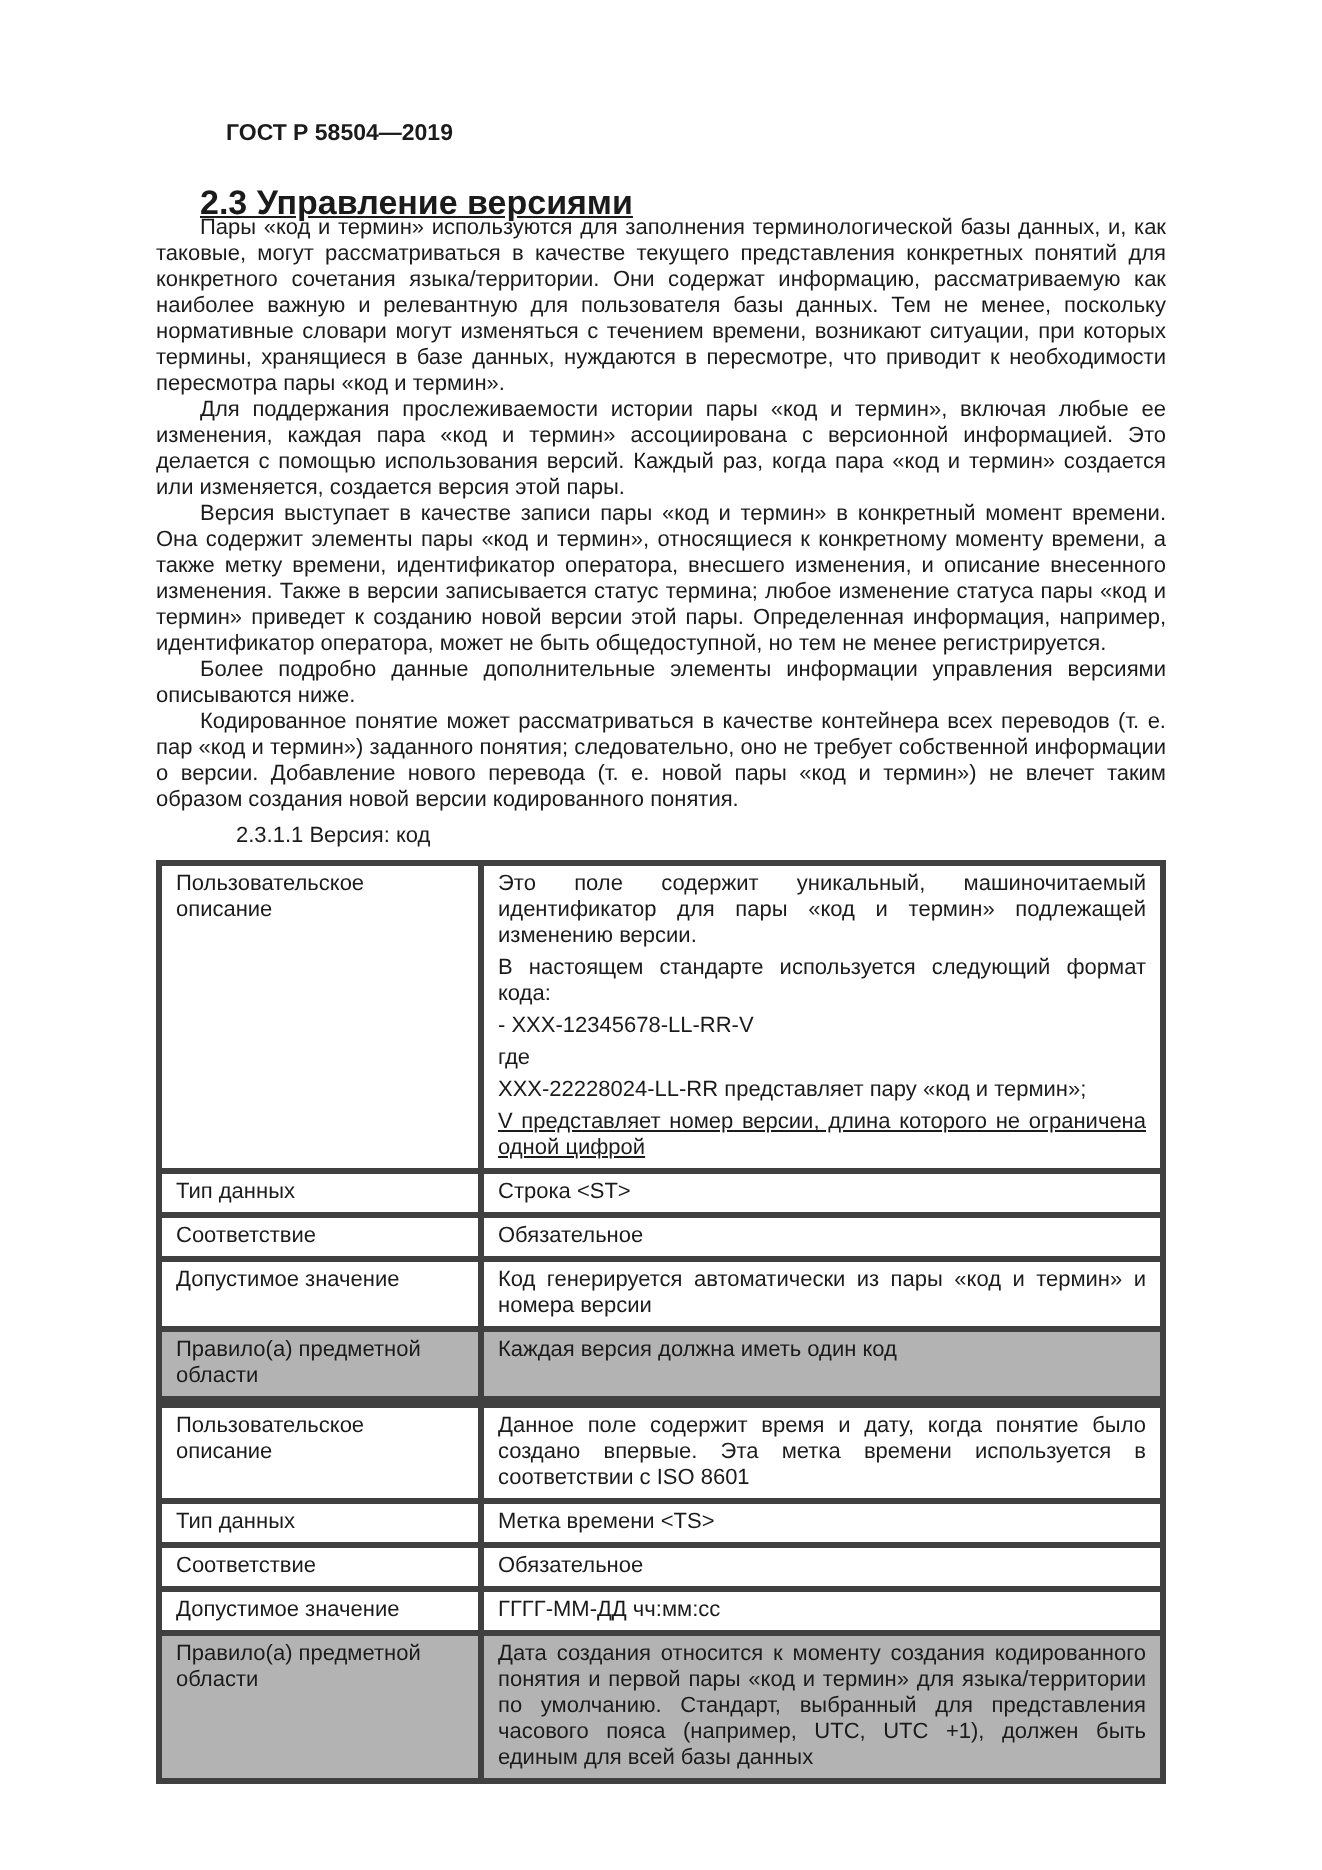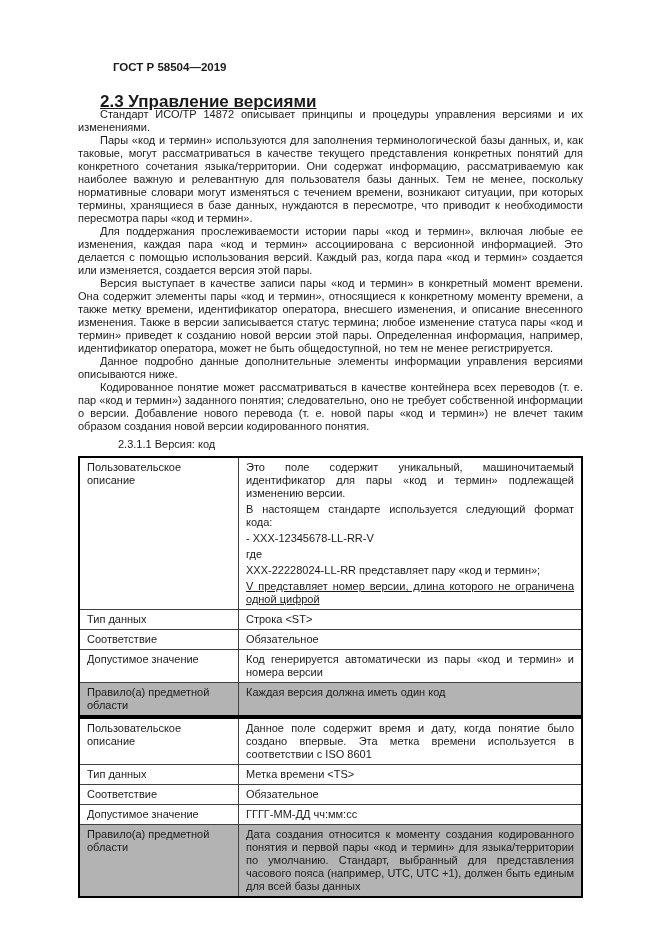--- a/index.html
+++ b/index.html
@@ -52,46 +52,45 @@
     text-indent: 22px;
     text-align: justify;
   }
   table.spec-table {
     width: 100%;
     border-collapse: collapse;
     border: 2px solid #000;
     table-layout: fixed;
   }
   table.spec-table td {
-    border: 1px solid #404040;
+    border: 3px solid #404040;
     font-size: 11px;
     line-height: 13px;
     padding: 3px 7px;
     vertical-align: top;
   }
   td.label-cell { width: 144px; }
   td.value-cell { text-align: justify; }
   td.value-cell p { margin: 0 0 3px 0; }
   td.value-cell p:last-child { margin-bottom: 0; text-decoration: underline; }
   tr.highlight td { background: var(--hl-bg, #b3b3b3); }
 </style>
 </head>
 <body style="color: rgb(27, 27, 27); background: rgb(255, 255, 255);">
 
 <div class="page">
 
   <div class="doc-code">ГОСТ Р 58504—2019</div>
 
   <p class="heading-bold h23">2.3 Управление версиями</p>
 
-  <p class="para">Стандарт ИСО/ТР 14872 описывает принципы и процедуры управления версиями и их изменениями.</p>
   <p class="para">Пары «код и термин» используются для заполнения терминологической базы данных, и, как таковые, могут рассматриваться в качестве текущего представления конкретных понятий для конкретного сочетания языка/территории. Они содержат информацию, рассматриваемую как наиболее важную и релевантную для пользователя базы данных. Тем не менее, поскольку нормативные словари могут изменяться с течением времени, возникают ситуации, при которых термины, хранящиеся в базе данных, нуждаются в пересмотре, что приводит к необходимости пересмотра пары «код и термин».</p>
   <p class="para">Для поддержания прослеживаемости истории пары «код и термин», включая любые ее изменения, каждая пара «код и термин» ассоциирована с версионной информацией. Это делается с помощью использования версий. Каждый раз, когда пара «код и термин» создается или изменяется, создается версия этой пары.</p>
   <p class="para">Версия выступает в качестве записи пары «код и термин» в конкретный момент времени. Она содержит элементы пары «код и термин», относящиеся к конкретному моменту времени, а также метку времени, идентификатор оператора, внесшего изменения, и описание внесенного изменения. Также в версии записывается статус термина; любое изменение статуса пары «код и термин» приведет к созданию новой версии этой пары. Определенная информация, например, идентификатор оператора, может не быть общедоступной, но тем не менее регистрируется.</p>
-  <p class="para">Данное подробно данные дополнительные элементы информации управления версиями описываются ниже.</p>
+  <p class="para">Более подробно данные дополнительные элементы информации управления версиями описываются ниже.</p>
   <p class="para">Кодированное понятие может рассматриваться в качестве контейнера всех переводов (т. е. пар «код и термин») заданного понятия; следовательно, оно не требует собственной информации о версии. Добавление нового перевода (т. е. новой пары «код и термин») не влечет таким образом создания новой версии кодированного понятия.</p>
 
   <p class="heading-plain h2311">2.3.1.1 Версия: код</p>
 
   <table class="spec-table">
     <tbody>
       <tr>
         <td class="label-cell">Пользовательское описание</td>
         <td class="value-cell">
           <p>Это поле содержит уникальный, машиночитаемый идентификатор для пары «код и термин» подлежащей изменению версии.</p>

